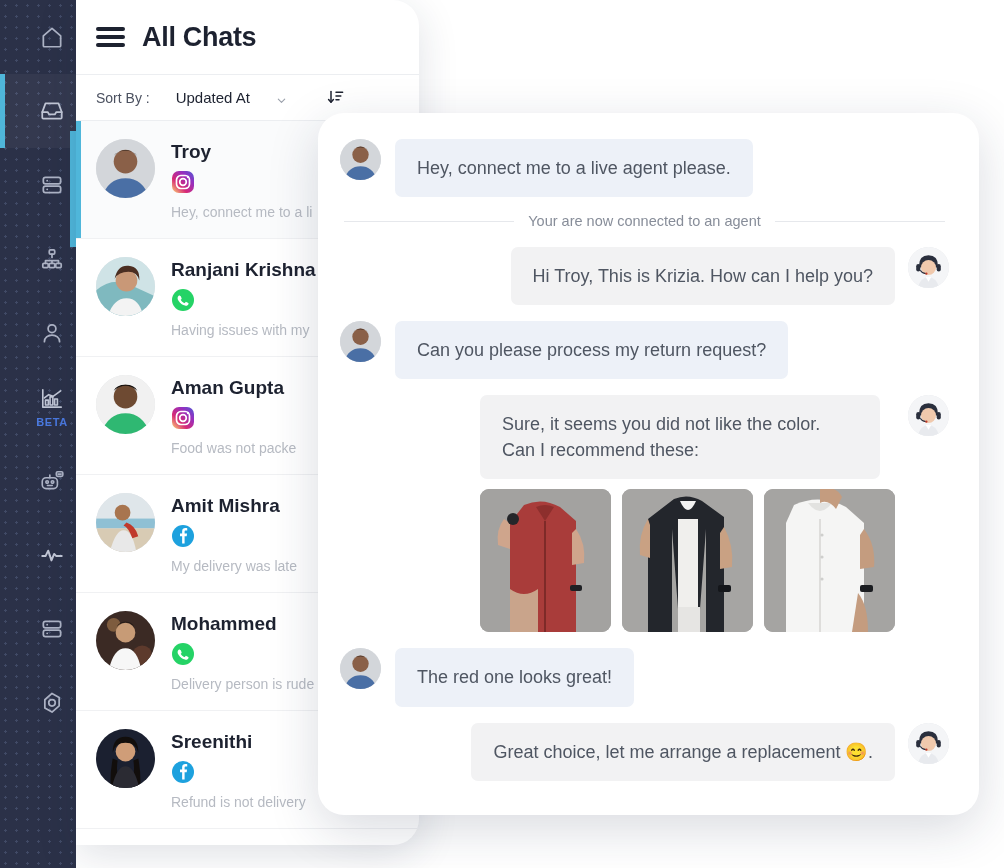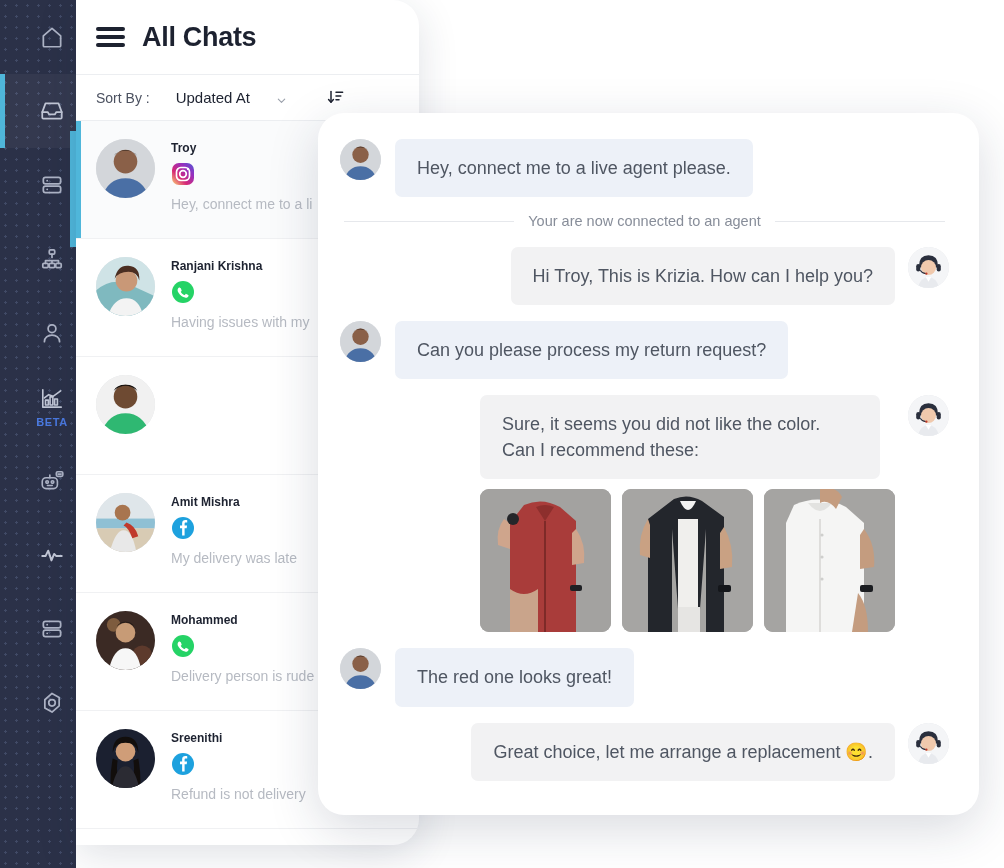--- a/index.html
+++ b/index.html
@@ -90,21 +90,21 @@
     content: ""; position: absolute; left: 0; top: 0;
     width: 5px; height: 100%; background: #4fb6da;
   }
   .avatar {
     width: 59px; height: 59px; border-radius: 50%;
     flex: 0 0 59px; overflow: hidden; background: #dfe2e6;
     position: relative;
   }
   .avatar svg { width: 100%; height: 100%; display: block; }
   .chat-meta { margin-left: 16px; padding-top: 2px; min-width: 0; }
-  .chat-name { font-size: 12px; font-weight: 700; color: #1d2230; white-space: nowrap; }
+  .chat-name { font-size: 19px; font-weight: 700; color: #1d2230; white-space: nowrap; }
   .chan-ico { margin-top: 7px; width: 24px; height: 24px; }
   .chan-ico svg { width: 24px; height: 24px; display: block; }
   .chat-snippet {
     margin-top: 10px; font-size: 14px; color: #b6bac2;
     white-space: nowrap; overflow: visible;
   }
 
   
   .chat-panel {
     position: absolute; left: 318px; top: 113px;
@@ -333,20 +333,40 @@
     </div>
 
     <div class="chat-row">
       <div class="avatar">
         <svg viewBox="0 0 60 60">
             <rect width="60" height="60" fill="#f1f1f1"></rect>
             <circle cx="30" cy="22" r="12" fill="#6e4a32"></circle>
             <path d="M18 16 q12 -10 24 0 q-3 -6 -12 -6 q-9 0 -12 6Z" fill="#17120f"></path>
             <path d="M5 60 q7 -21 25 -21 q18 0 25 21Z" fill="#2fb872"></path>
           </svg>
+      </div>
+      <div class="chat-meta">
+        <div class="chat-name">Aman Gupta</div>
+        <div class="chan-ico">
+          <svg viewBox="0 0 24 24">
+              <defs>
+                <linearGradient id="ig1" x1="0" y1="1" x2="1" y2="0">
+                  <stop offset="0" stop-color="#feda75"></stop>
+                  <stop offset=".35" stop-color="#d62976"></stop>
+                  <stop offset=".7" stop-color="#962fbf"></stop>
+                  <stop offset="1" stop-color="#4f5bd5"></stop>
+                </linearGradient>
+              </defs>
+              <rect x="1" y="1" width="22" height="22" rx="7" fill="url(#ig1)"></rect>
+              <rect x="5.5" y="5.5" width="13" height="13" rx="4.4" fill="none" stroke="#fff" stroke-width="1.7"></rect>
+              <circle cx="12" cy="12" r="3.3" fill="none" stroke="#fff" stroke-width="1.7"></circle>
+              <circle cx="17" cy="7" r="1.2" fill="#fff"></circle>
+            </svg>
+        </div>
+        <div class="chat-snippet">Food was not packe</div>
       </div>
     </div>
 
     <div class="chat-row">
       <div class="avatar">
         <svg viewBox="0 0 60 60">
             <rect width="60" height="60" fill="#dfe6ea"></rect>
             <rect y="26" width="60" height="10" fill="#8fc0d4"></rect>
             <rect y="36" width="60" height="24" fill="#d8cbb4"></rect>
             <circle cx="27" cy="20" r="8" fill="#a8754f"></circle>

